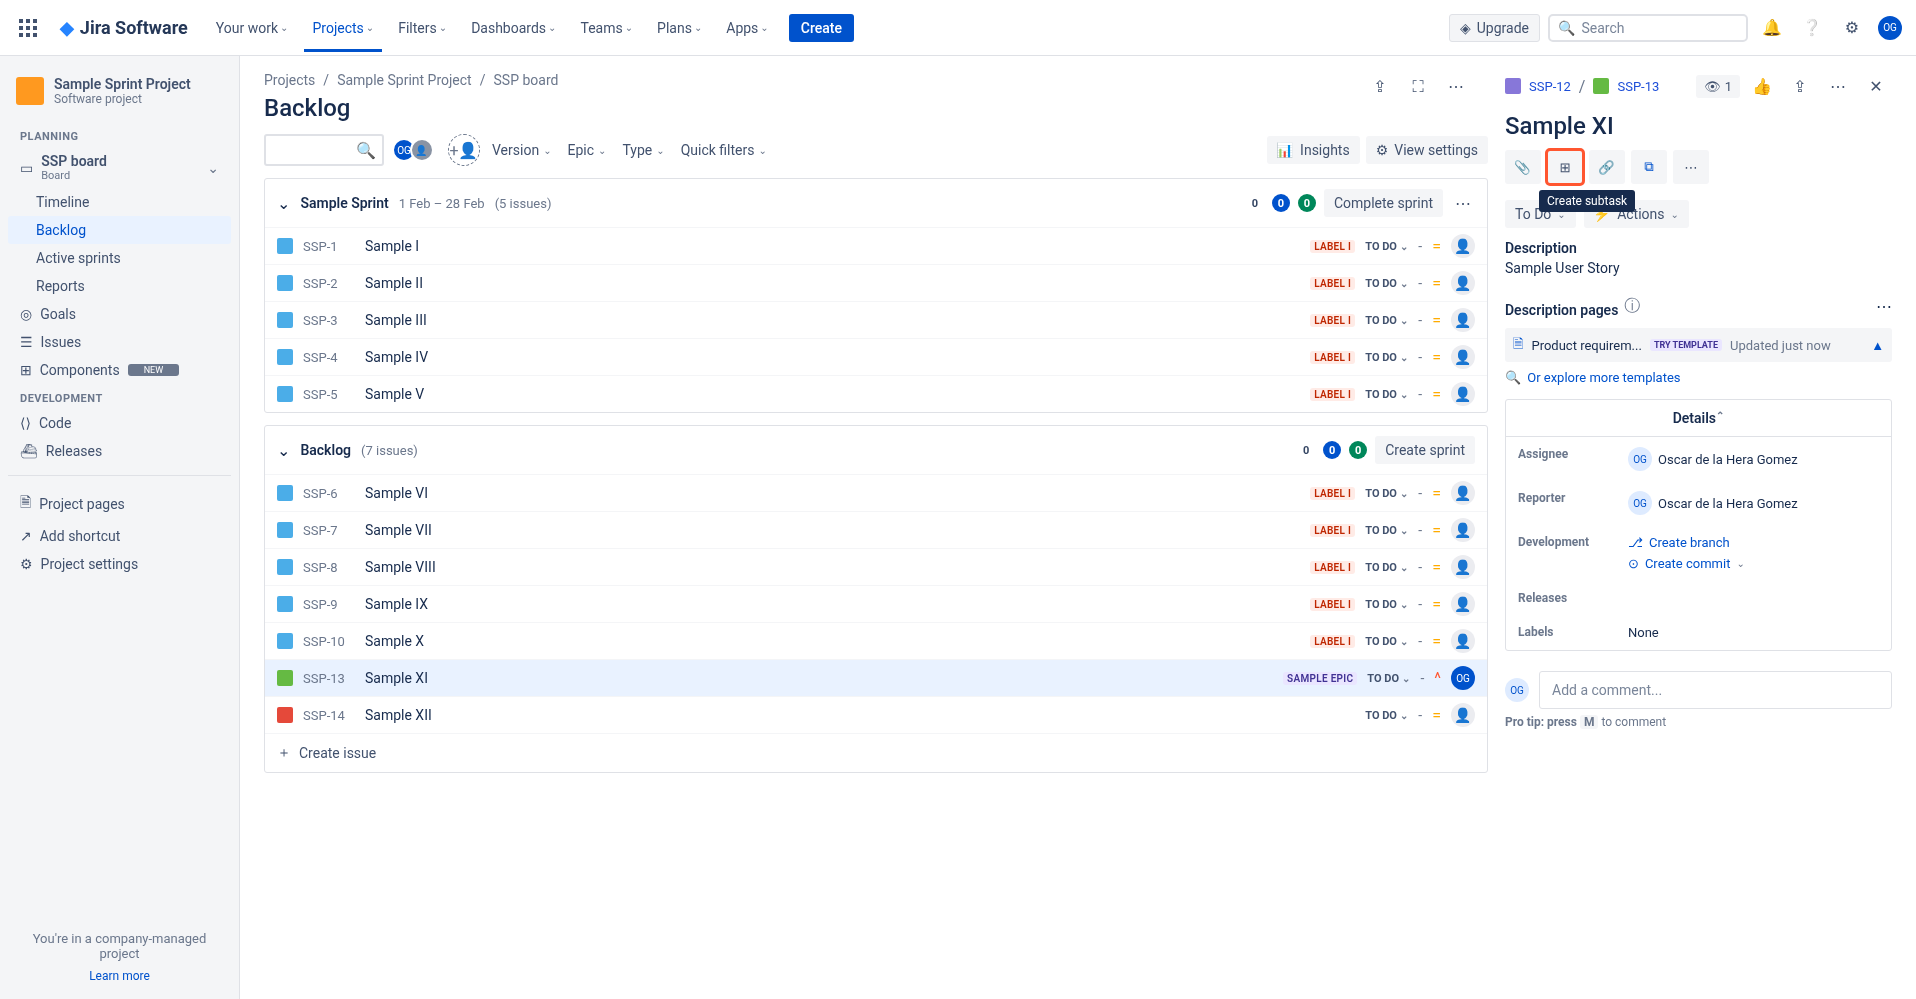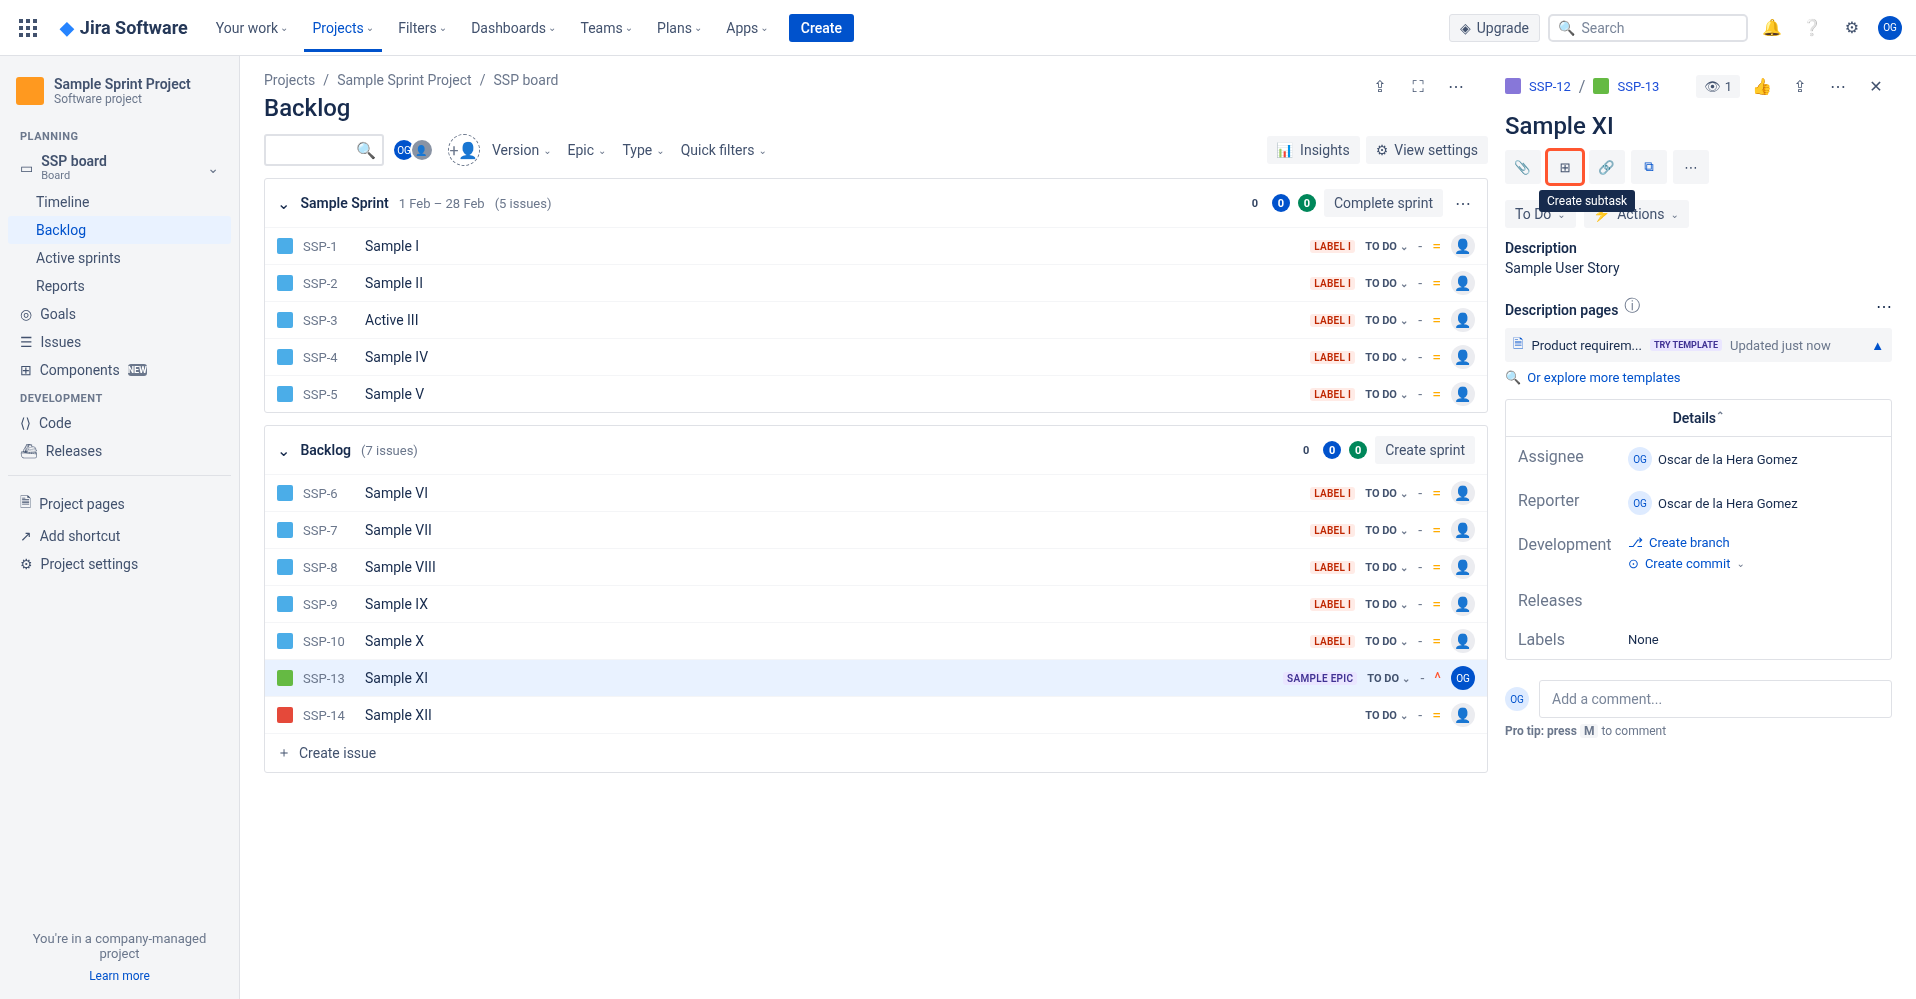--- a/index.html
+++ b/index.html
@@ -28,21 +28,21 @@
 .sidebar { width: 240px; background:#F4F5F7; border-right:1px solid #DFE1E6; padding:16px 8px; position:relative; display:flex; flex-direction:column; }
 .project-header { display:flex; gap:10px; align-items:center; padding:4px 8px 16px; }
 .proj-avatar { width:28px; height:28px; border-radius:3px; background:#FF991F; }
 .proj-title { font-size:14px; font-weight:600; color:#42526E; }
 .proj-sub { font-size:12px; color:#6B778C; }
 .section-label { font-size:11px; font-weight:700; color:#6B778C; letter-spacing:0.5px; padding:8px 12px 4px; text-transform:uppercase; }
 .tree-item { display:flex; align-items:center; gap:8px; padding:6px 12px; font-size:14px; color:#42526E; border-radius:3px; cursor:pointer; }
 .tree-item.sub { padding-left:28px; }
 .tree-item.selected { background:#E9F2FF; color:#0052CC; }
 .tree-item .chev { color:#6B778C; }
-.badge-new { background:#6B778C; color:#fff; font-size:9px; font-weight:700; padding:1px 0; border-radius:3px; }
+.badge-new { background:#6B778C; color:#fff; font-size:9px; font-weight:400; padding:1px 16px; border-radius:3px; }
 .sidebar-footer { margin-top:auto; font-size:13px; color:#6B778C; text-align:center; padding:8px; }
 .learn-more { color:#0052CC; font-size:12px; text-align:center; cursor:pointer; }
 
 
 .main-wrap { flex:1; display:flex; height:100%; }
 .backlog-col { flex: 1 1 auto; min-width:0; padding:16px 8px 16px 24px; overflow:hidden; display:flex; flex-direction:column; }
 .detail-col { width: 420px; border-left:1px solid #fff; padding:8px 24px 8px 8px; overflow-y:auto; }
 
 
 .crumbs { font-size:14px; color:#6B778C; display:flex; gap:8px; }
@@ -113,21 +113,21 @@
 .section-h { font-size:14px; font-weight:600; margin:12px 0 4px;}
 .desc-text { font-size:14px; color:#172B4D; }
 .conf-section { margin-top:14px; }
 .conf-header { display:flex; align-items:center; gap:6px; }
 .conf-row { display:flex; align-items:center; gap:8px; background:#F4F5F7; padding:6px 8px; border-radius:3px; margin-top:6px; font-size:13px;}
 .try-badge { background:#EAE6FF; color:#403294; font-size:9px; font-weight:700; padding:1px 4px; border-radius:3px; }
 .explore { display:flex; align-items:center; gap:6px; color:#0052CC; font-size:13px; margin-top:8px; cursor:pointer;}
 .details-card { border:1px solid #DFE1E6; border-radius:3px; margin-top:14px; }
 .details-card-head { display:flex; justify-content:center; padding:10px 12px; font-weight:600; font-size:14px; cursor:pointer; border-bottom:1px solid #DFE1E6;}
 .details-row-pair { display:flex; padding:10px 12px; font-size:13px; }
-.details-row-pair .k { width:110px; color:#6B778C; font-weight:400; font-size:16px;}
+.details-row-pair .k { width:110px; color:#6B778C; font-weight:700; font-size:12px;}
 .details-row-pair .v { flex:1; display:flex; align-items:center; gap:6px;}
 .mini-avatar { width:24px; height:24px; border-radius:50%; background:#DEEBFF; color:#0052CC; font-size:10px; display:flex; align-items:center; justify-content:center;}
 .dev-link { color:#0052CC; display:flex; align-items:center; gap:6px; font-size:13px; cursor:pointer;}
 .comment-bar { display:flex; gap:10px; margin-top:20px; align-items:center;}
 .comment-input { flex:1; border:1px solid #DFE1E6; border-radius:3px; padding:10px 12px; color:#7A869A; font-size:14px; background:#fff;}
 .pro-tip { font-size:12px; color:#6B778C; margin-top:6px;}
 .key-chip { background:#F4F5F7; border-radius:3px; padding:0 4px; font-weight:700;}
 .chev-ic { font-size:10px; color:#6B778C; }
 .watch-eye { display:flex; align-items:center; gap:4px; background:#F4F5F7; padding:4px 8px; border-radius:3px; font-size:13px; color:#42526E; }
 svg { display:block; }
@@ -375,21 +375,21 @@
       <span class="status-pill">TO DO<span class="chev-ic">⌄</span></span>
       <div class="issue-tail">
         <span class="dash">-</span>
         <span class="prio prio-med">=</span>
         <span class="assignee-slot">👤</span>
       </div>
               </div>
               <div class="issue-row">
       <span class="issue-type type-task"></span>
       <span class="issue-key">SSP-3</span>
-      <span class="issue-summary">Active III</span>
+      <span class="issue-summary">Sample III</span>
       <span class="label-chip label-red">LABEL I</span>
       <span class="status-pill">TO DO<span class="chev-ic">⌄</span></span>
       <div class="issue-tail">
         <span class="dash">-</span>
         <span class="prio prio-med">=</span>
         <span class="assignee-slot">👤</span>
       </div>
               </div>
               <div class="issue-row">
       <span class="issue-type type-task"></span>

